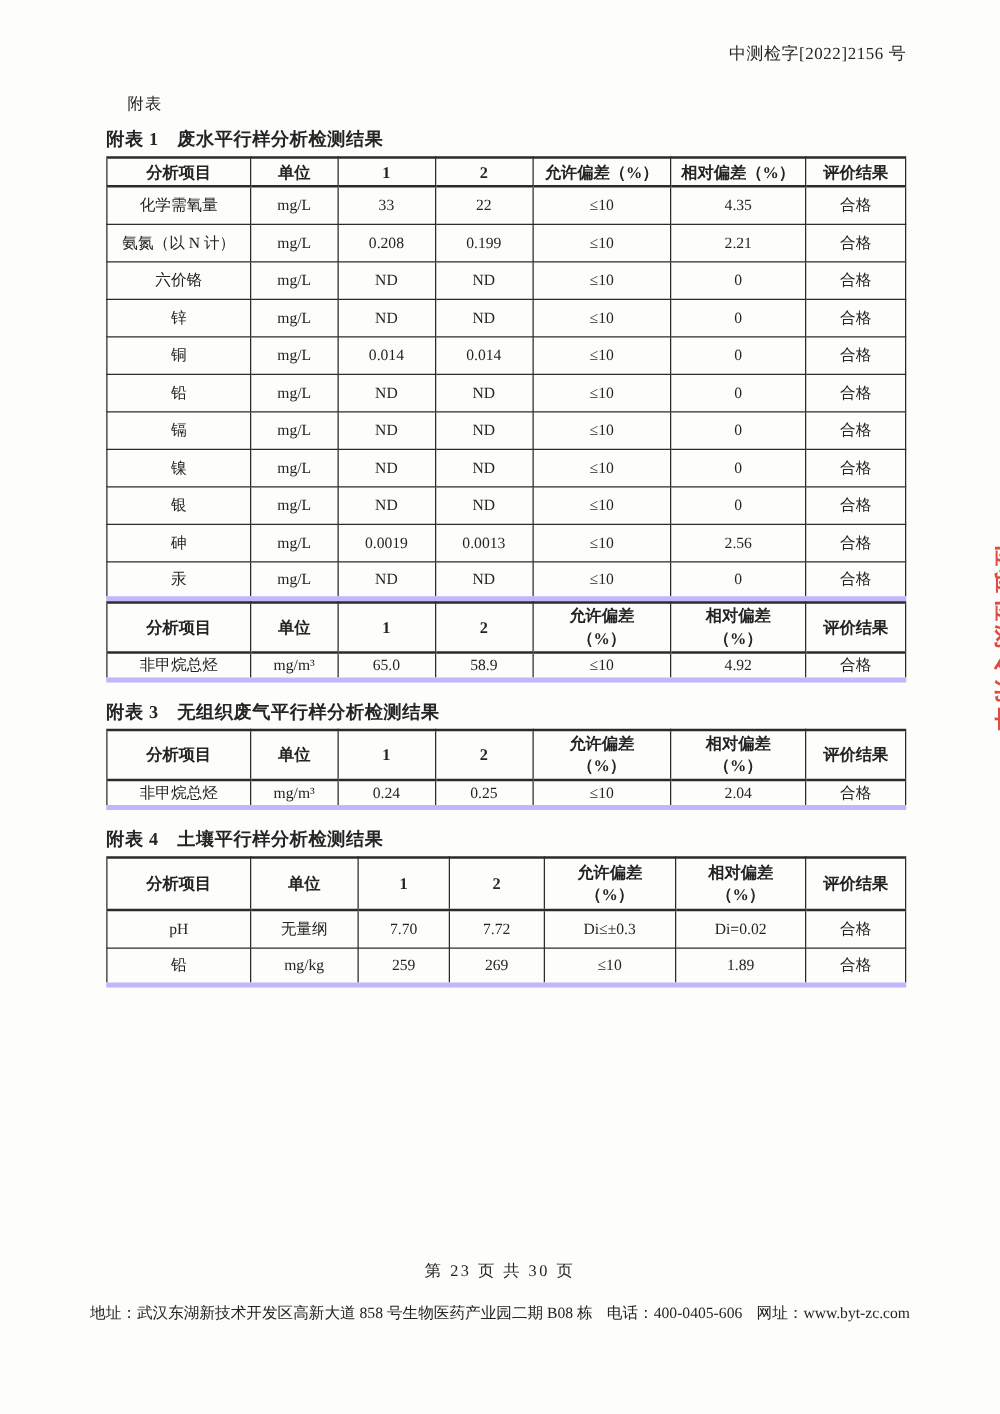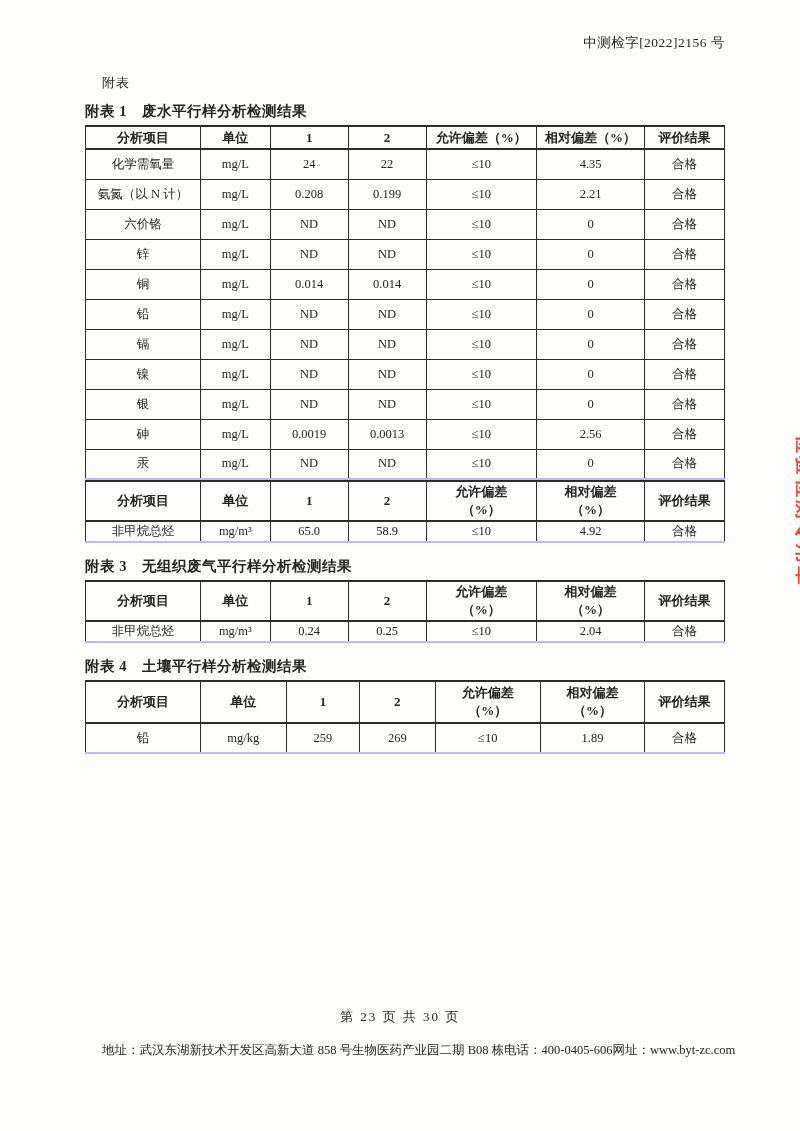--- a/index.html
+++ b/index.html
@@ -33,21 +33,21 @@
     margin:14px 0 4px 0;
     letter-spacing:0.5px;
   }
   .tbl-title.first { margin-top:10px; }
 
   table {
     width:100%;
     border-collapse:collapse;
     table-layout:fixed;
     border-top:2px solid #2b2b2b;
-    border-bottom:2px solid #c4b5fd;
+    border-bottom:4px solid #c4b5fd;
   }
   th, td {
     border:1px solid #2b2b2b;
     text-align:center;
     vertical-align:middle;
     padding:1px 2px;
     overflow:hidden;
   }
   th {
     font-size:13px;
@@ -73,21 +73,21 @@
   .page-num {
     position:absolute;
     left:0; right:0;
     top:1008px;
     text-align:center;
     font-size:13px;
     letter-spacing:2px;
   }
   .address-line {
     position:absolute;
-    left:102px; right:72px;
+    left:72px; right:72px;
     top:1042px;
     font-size:12.5px;
     display:flex;
     justify-content:space-between;
     white-space:nowrap;
   }
 
   .seal {
     position:absolute;
     right:0;
@@ -138,21 +138,21 @@
           <th>2</th>
           <th>允许偏差（%）</th>
           <th>相对偏差（%）</th>
           <th>评价结果</th>
         </tr>
       </thead>
       <tbody>
         <tr>
           <td>化学需氧量</td>
           <td>mg/L</td>
-          <td>24</td>
+          <td>33</td>
           <td>22</td>
           <td>≤10</td>
           <td>4.35</td>
           <td>合格</td>
         </tr>
         <tr>
           <td>氨氮（以 N 计）</td>
           <td>mg/L</td>
           <td>0.208</td>
           <td>0.199</td>
@@ -336,20 +336,29 @@
           <th>2</th>
           <th>允许偏差
 （%）</th>
           <th>相对偏差
 （%）</th>
           <th>评价结果</th>
         </tr>
       </thead>
       <tbody>
         <tr>
+          <td>pH</td>
+          <td>无量纲</td>
+          <td>7.70</td>
+          <td>7.72</td>
+          <td>Di≤±0.3</td>
+          <td>Di=0.02</td>
+          <td>合格</td>
+        </tr>
+        <tr>
           <td>铅</td>
           <td>mg/kg</td>
           <td>259</td>
           <td>269</td>
           <td>≤10</td>
           <td>1.89</td>
           <td>合格</td>
         </tr>
       </tbody>
     </table>

